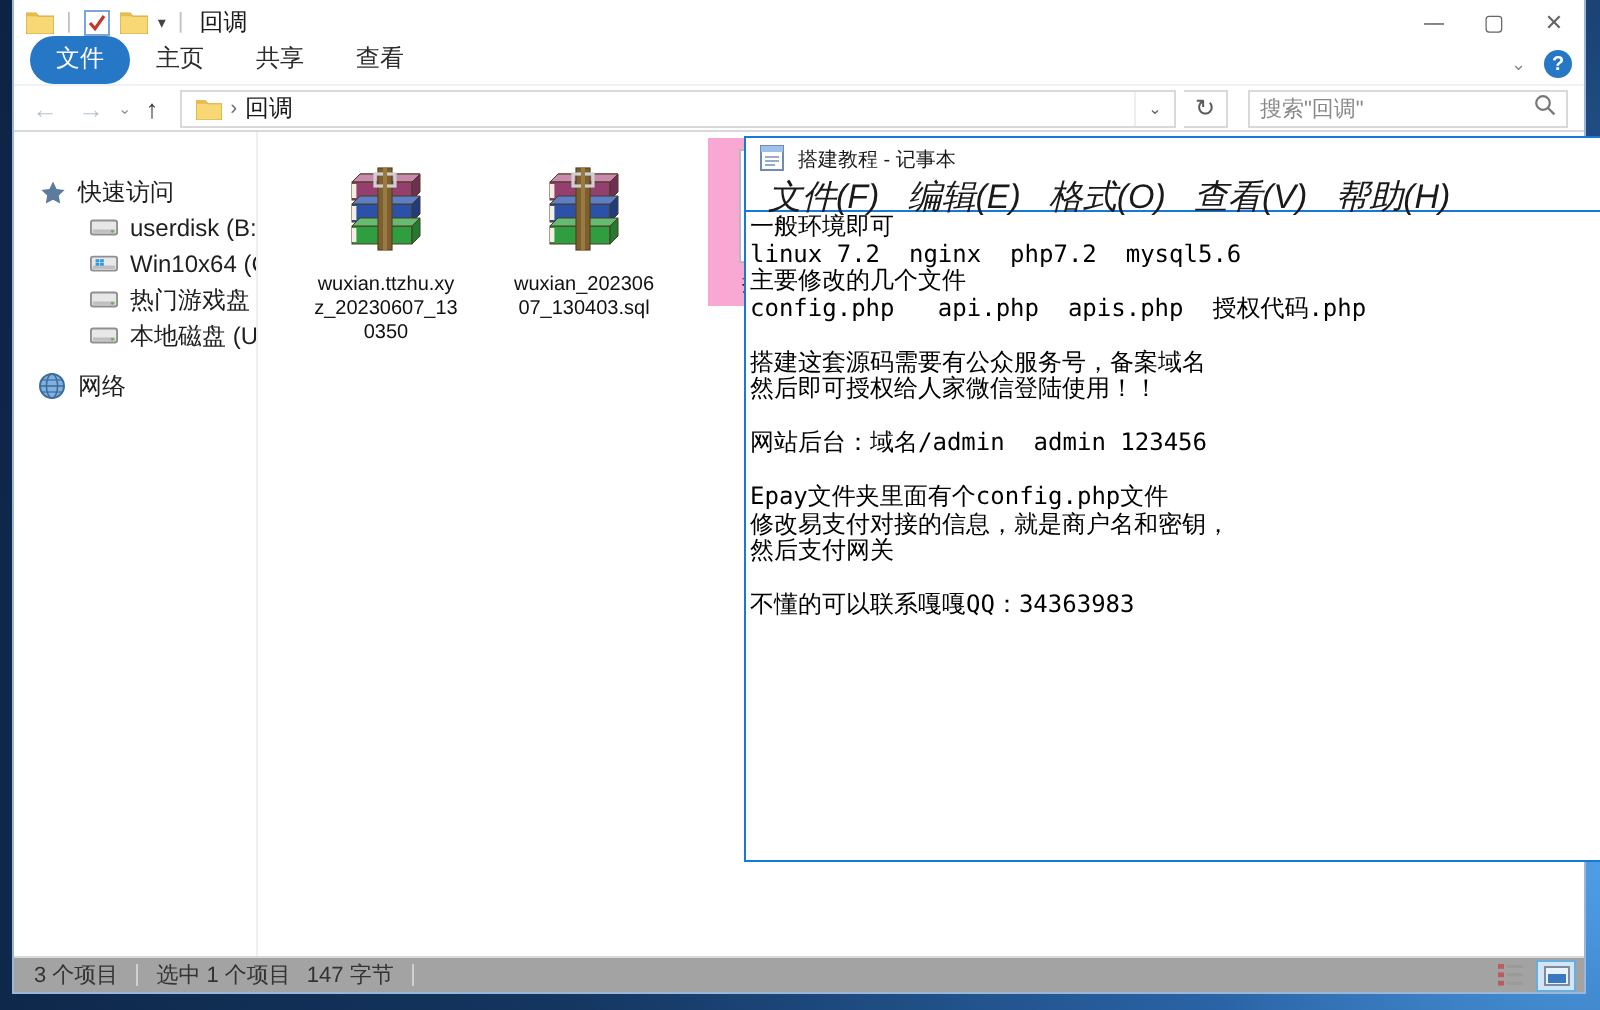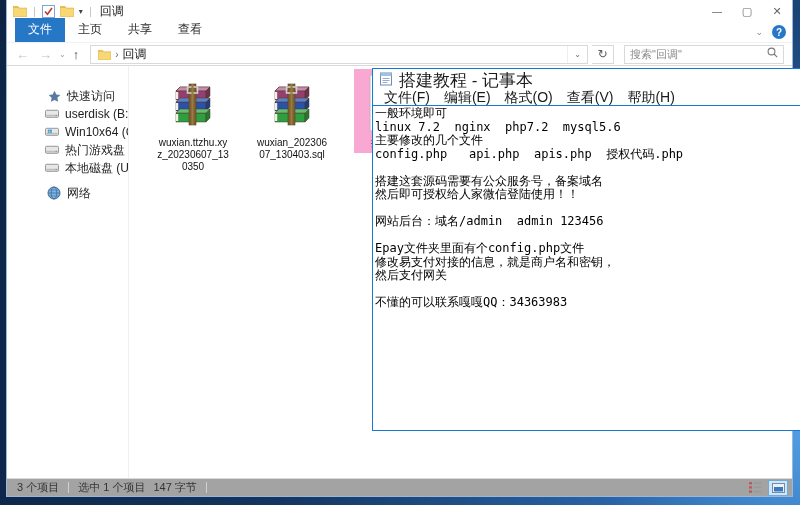--- a/index.html
+++ b/index.html
@@ -21,41 +21,41 @@
     border:1px solid #9ab6d8; border-top:none;
   }
   .titlebar { height:22px; display:flex; align-items:center; padding-left:6px; background:#fff; flex:0 0 auto; }
   .qat { display:flex; align-items:center; gap:4px; }
   .tb-sep { color:#c0c0c0; font-size:11px; margin:0 2px; }
   .tb-caret { font-size:8px; color:#444; margin-left:1px; }
   .tb-title { margin-left:6px; font-size:12px; color:#1a1a1a; }
   .win-controls { margin-left:auto; display:flex; height:22px; }
   .win-btn { width:30px; height:22px; display:flex; align-items:center; justify-content:center; color:#666; font-size:11px; font-family:"DejaVu Sans",sans-serif; }
   .ribbon-tabs { height:21px; display:flex; align-items:flex-end; padding-left:8px; background:#fff; border-bottom:1px solid #eef2f7; flex:0 0 auto; position:relative; }
-  .rtab { padding:3px 13px 4px 13px; font-size:12px; color:#2b2b2b; }
+  .rtab { padding:3px 13px 4px 13px; font-size:12px; color:#2b2b2b;border-radius:12px; }
   .rtab.active { background:#2678c7; color:#fff; }
   .ribbon-right { position:absolute; right:6px; top:3px; display:flex; align-items:center; gap:9px; }
   .chev { color:#8a8a8a; font-size:9px; }
   .help-badge { width:14px; height:14px; border-radius:50%; background:#2678c7; color:#fff; font-size:10px; font-weight:bold; display:flex; align-items:center; justify-content:center; }
   .navbar { height:23px; display:flex; align-items:center; padding:0 8px 0 6px; gap:4px; border-bottom:1px solid #d9d9d9; background:#fff; flex:0 0 auto; }
   .nav-arrow { font-size:13px; line-height:1; padding:0 3px; }
   .nav-arrow.disabled { color:#b8c4cf; }
   .nav-arrow.enabled { color:#3a3a3a; }
   .nav-caret { font-size:8px; color:#9a9a9a; }
   .addressbar { flex:1 1 auto; height:19px; border:1px solid #d9d9d9; display:flex; align-items:center; background:#fff; margin-left:4px; }
   .addr-left { display:flex; align-items:center; gap:4px; padding:0 6px; flex:1 1 auto; }
   .addr-crumb-sep { color:#6a6a6a; font-size:10px; }
   .addr-text { font-size:12px; color:#1a1a1a; }
   .addr-btn { width:20px; height:100%; display:flex; align-items:center; justify-content:center; color:#6a6a6a; border-left:1px solid #eee; }
   .refresh-btn { width:22px; height:19px; border:1px solid #d9d9d9; border-left:none; display:flex; align-items:center; justify-content:center; color:#5a5a5a; font-size:12px; }
   .searchbox { width:160px; height:19px; border:1px solid #d9d9d9; margin-left:6px; display:flex; align-items:center; padding:0 5px; gap:4px; }
   .search-text { flex:1 1 auto; color:#8a8a8a; font-size:11px; white-space:nowrap; overflow:hidden; }
   .content { flex:1 1 auto; display:flex; overflow:hidden; background:#fff; }
   .sidebar { width:122px; flex:0 0 auto; padding-top:14px; border-right:1px solid #f0f0f0; overflow:hidden; }
-  .side-item { display:flex; align-items:center; height:18px; gap:6px; padding-left:40px; font-size:12px; color:#1e1e1e; white-space:nowrap; }
+  .side-item { display:flex; align-items:center; height:18px; gap:6px; padding-left:12px; font-size:12px; color:#1e1e1e; white-space:nowrap; }
   .side-item.lvl1 { padding-left:38px; }
   .side-item.group { margin-top:7px; }
   .side-icon { width:14px; height:14px; flex:0 0 auto; display:flex; align-items:center; justify-content:center; }
   .files { flex:1 1 auto; padding:3px 0 0 3px; display:flex; align-items:flex-start; }
   .tile { width:74px; margin-right:1px; padding:3px 2px 4px 2px; display:flex; flex-direction:column; align-items:center;margin-left:24px; }
   .tile.selected { background:#f9a8d4; }
   .tile-icon { height:62px; display:flex; align-items:center; justify-content:center; }
   .tile-label { margin-top:3px; font-size:10px; line-height:12px; text-align:center; color:#111; word-break:break-all; width:72px; }
   .statusbar { height:18px; flex:0 0 auto; border-top:1px solid #d9d9d9; display:flex; align-items:center; padding:0 4px 0 10px; font-size:11px; color:#333; background:#a3a3a3; }
   .status-sep { width:1px; height:11px; background:#d0d0d0; margin:0 9px; }
@@ -63,23 +63,23 @@
   .view-btn { width:20px; height:16px; display:flex; align-items:center; justify-content:center; }
   .view-btn.active { border:1px solid #66aee0; background:#d3e5f5; }
 
   
   .notepad {
     position:absolute; left:372px; top:68px; width:430px; height:363px;
     background:#fff; border:1px solid #1479d7; border-right:none;
     display:flex; flex-direction:column;
   }
   .np-titlebar { height:22px; display:flex; align-items:center; gap:6px; padding-left:6px; background:#fff; flex:0 0 auto; }
-  .np-title { font-size:17px; color:#1a1a1a; }
+  .np-title { font-size:10px; color:#1a1a1a; }
   .np-menubar { height:15px; display:flex; align-items:center; padding-left:4px; gap:0; border-bottom:1px solid #1479d7; flex:0 0 auto; }
-  .np-menu { font-size:14px; color:#1a1a1a; padding:0 7px; white-space:nowrap; }
+  .np-menu { font-size:17px; color:#1a1a1a; padding:0 7px; white-space:nowrap;font-style:italic; }
   .np-text {
     flex:1 1 auto; overflow:hidden; padding:1px 2px;
     font-family:"DejaVu Sans Mono","Liberation Mono",monospace;
     font-size:12px; line-height:13.5px; white-space:pre; color:#000;
   }
 </style>
 </head>
 <body>
 
 <div class="screen">

